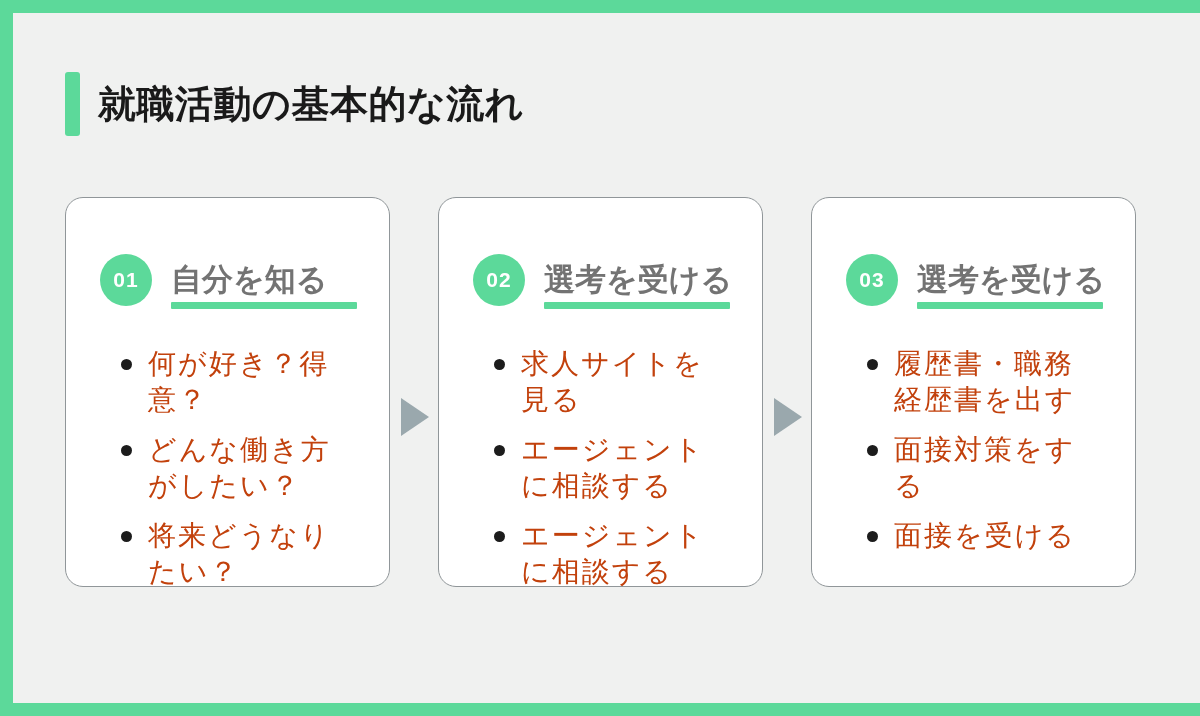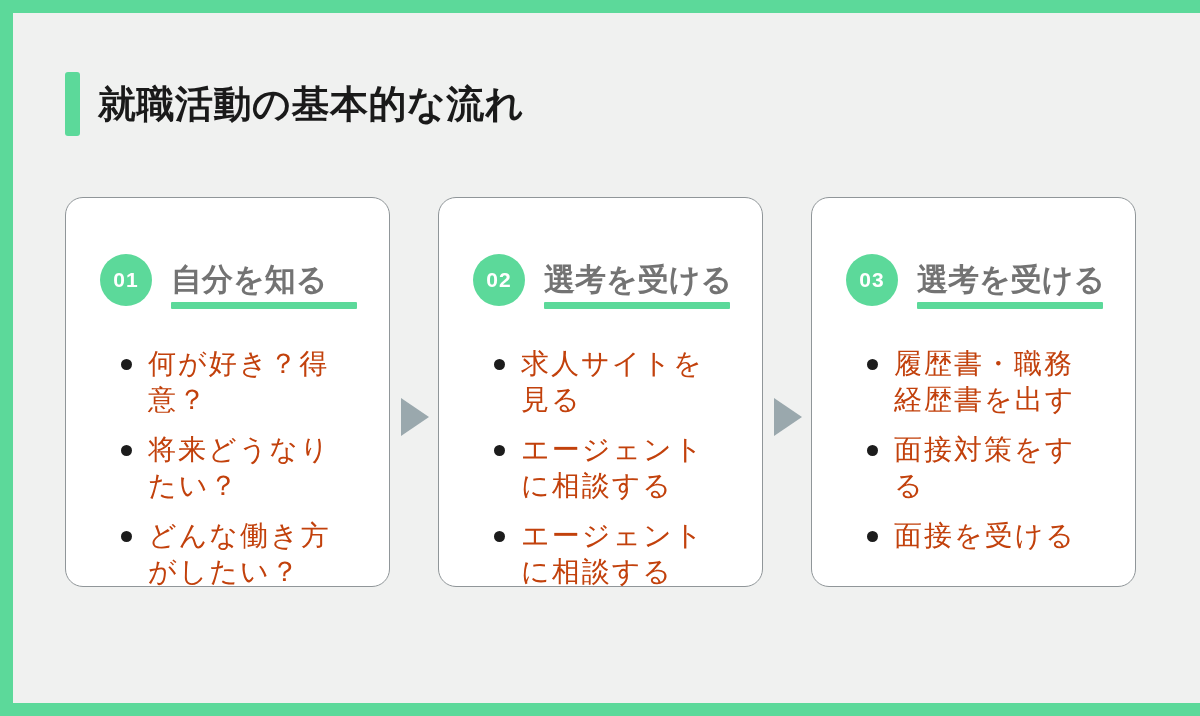--- a/index.html
+++ b/index.html
@@ -158,22 +158,22 @@
   <h1 class="page-title">就職活動の基本的な流れ</h1>
 
   <section class="card c1">
     <div class="badge">
       <span>01</span>
     </div>
     <div class="card-title">自分を知る</div>
     <div class="card-underline"></div>
     <ul class="bullets">
       <li>何が好き？得意？</li>
+      <li>どんな働き方がしたい？</li>
       <li>将来どうなりたい？</li>
-      <li>どんな働き方がしたい？</li>
     </ul>
   </section>
 
   <div class="arrow a1"></div>
 
   <section class="card c2">
     <div class="badge">
       <span>02</span>
     </div>
     <div class="card-title">選考を受ける</div>

